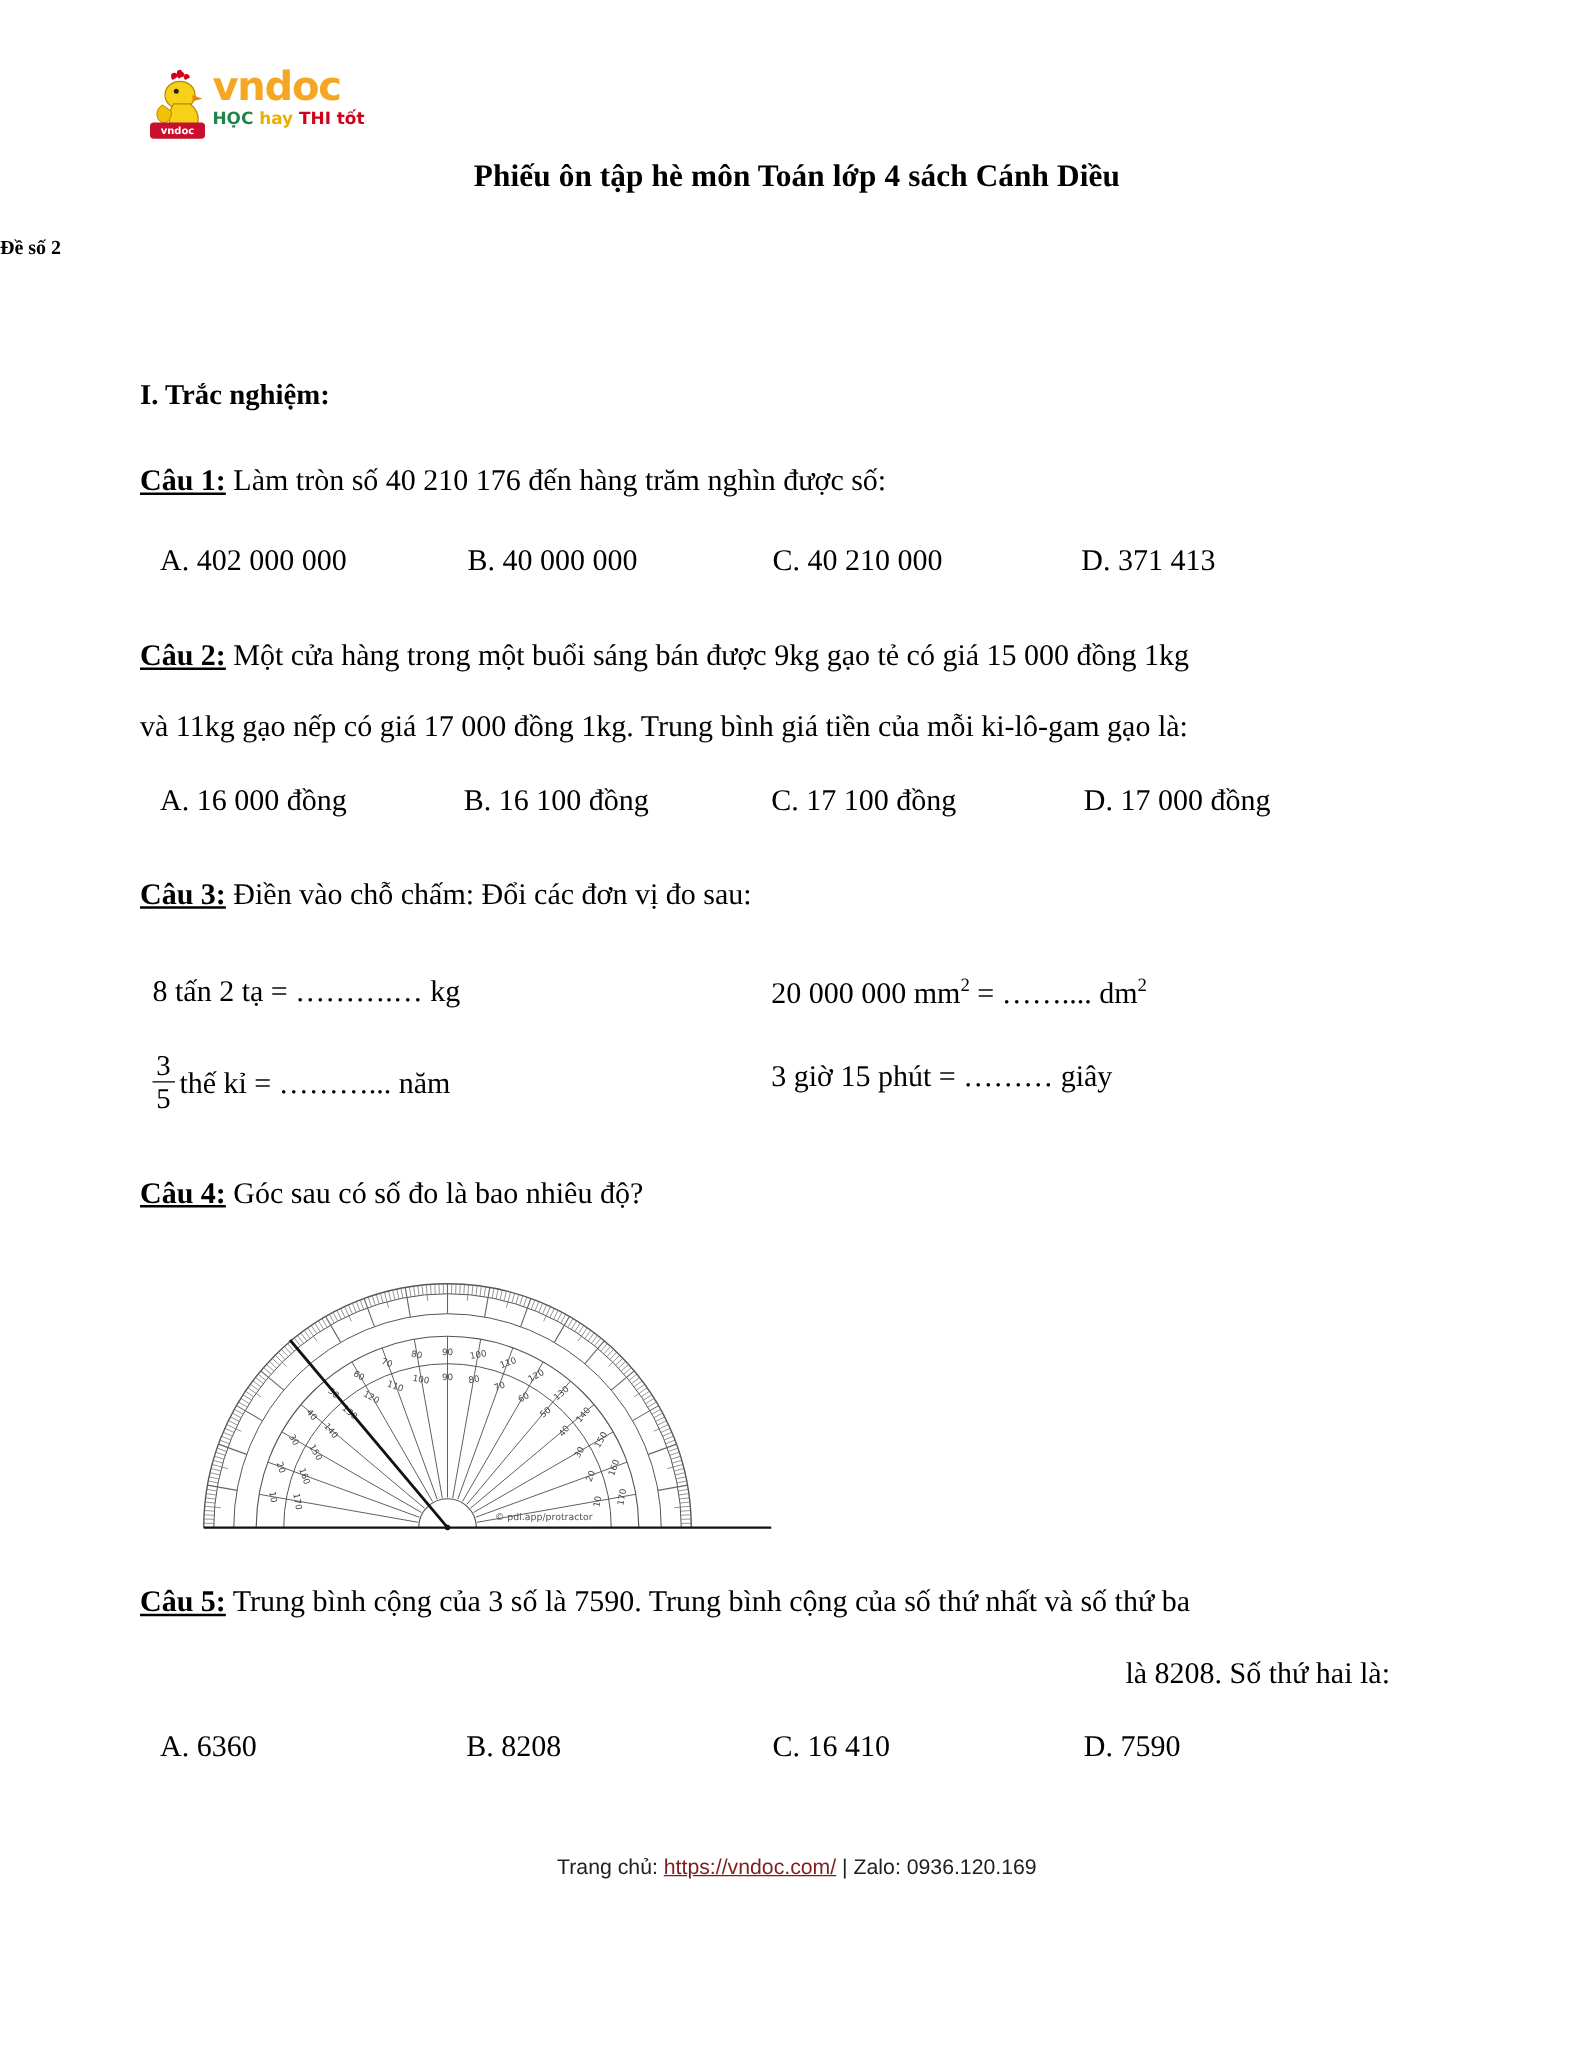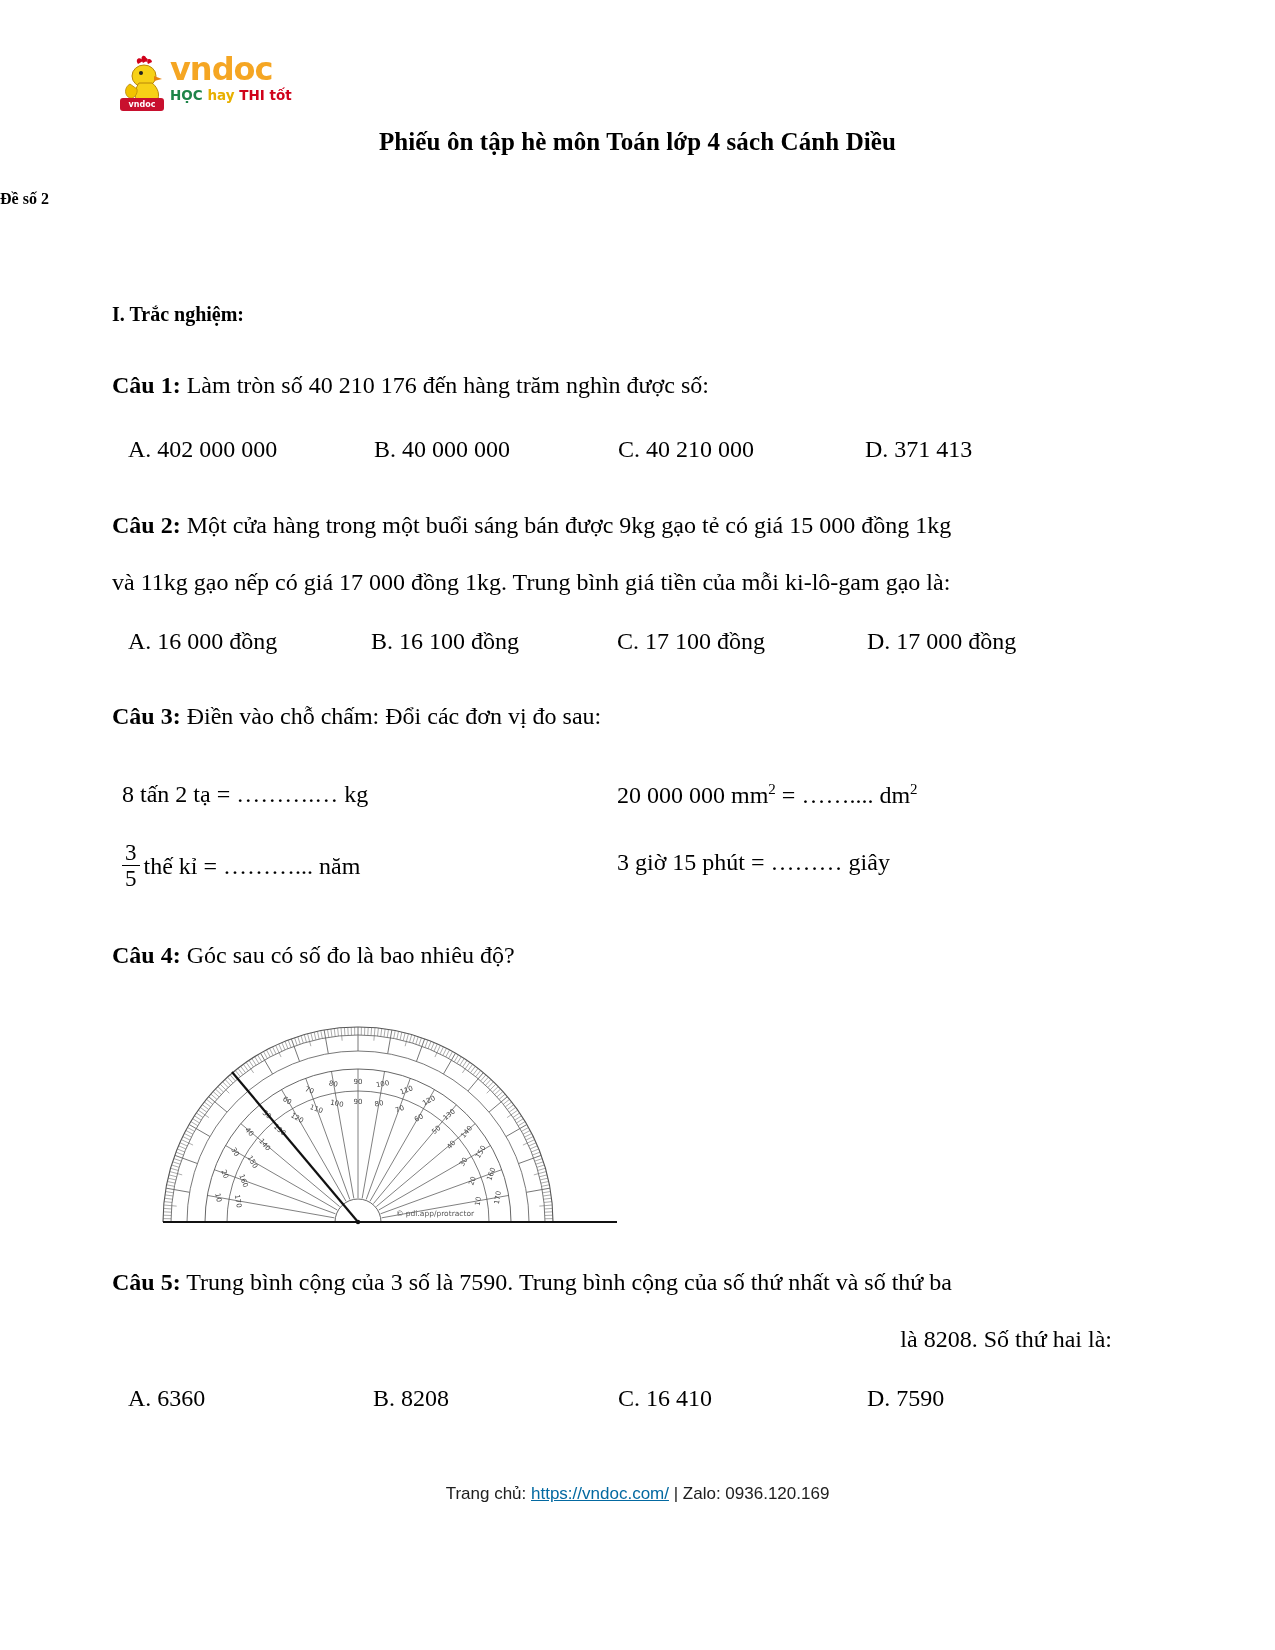--- a/index.html
+++ b/index.html
@@ -82,31 +82,31 @@
     text-align: left;
     font-size: 16px;
     font-weight: bold;
   }
 
   
   .section-heading {
     position: absolute;
     left: 112px;
     top: 303px;
-    font-size: 20px;
+    font-size: 23px;
     font-weight: bold;
     font-family: Liberation Serif, serif;
   }
 
   .q-block { position: absolute; left: 112px; width: 1000px; }
   .q-line {
     font-size: 24px;
     line-height: 45px;
   }
-  .q-label { font-weight: bold; }
+  .q-label { font-weight: bold; text-decoration: underline; }
 
   .opts {
     position: absolute;
     left: 128px;
     width: 1010px;
     font-size: 24px;
     display: flex;
   }
   .opt { display: block; }
 
@@ -168,21 +168,21 @@
     position: absolute;
     left: 0;
     top: 1484px;
     width: 1275px;
     text-align: center;
     font-family: "Liberation Sans", sans-serif;
     font-size: 17px;
     color: #202020;
   }
   .footer a {
-    color: #0369a1;
+    color: #7f1d1d;
     text-decoration: underline;
   }
 </style>
 </head>
 <body>
 
 <div class="page">
 
   <div class="logo-wrap">
     <svg class="mascot" viewBox="0 0 62 62">

